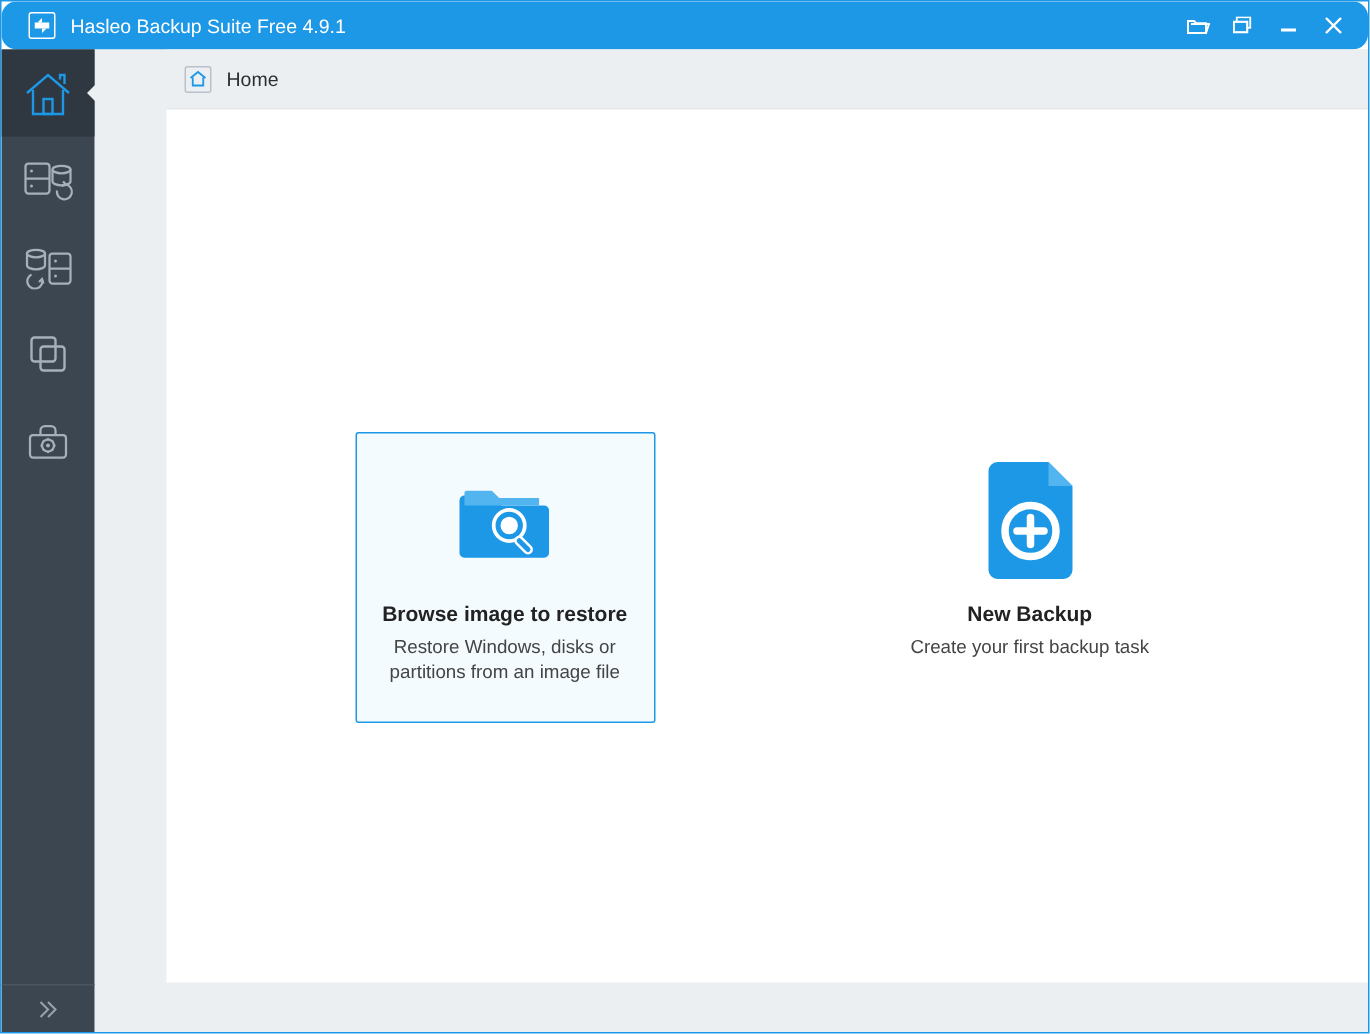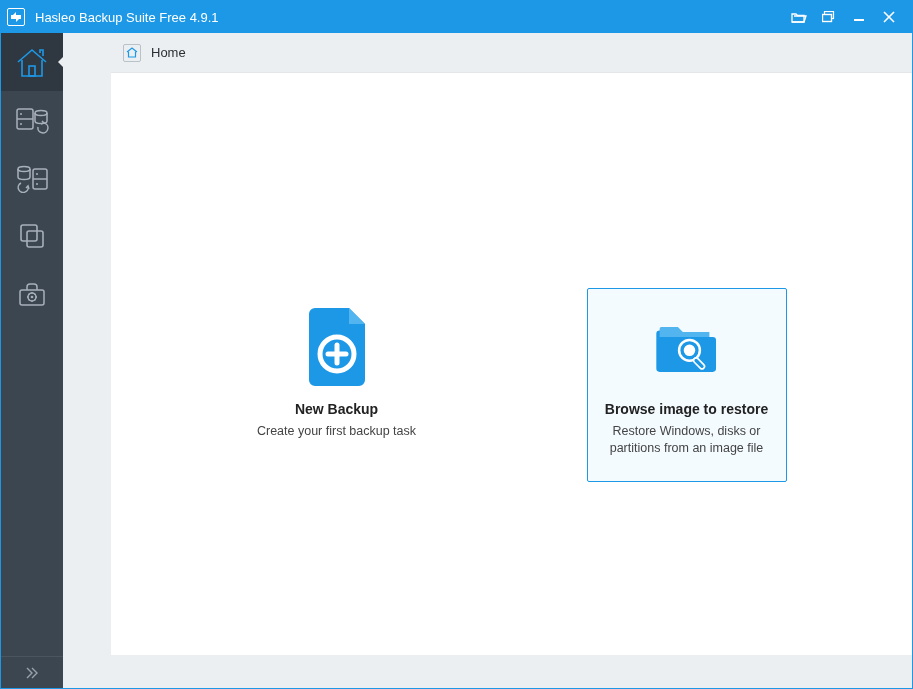--- a/index.html
+++ b/index.html
@@ -11,22 +11,23 @@
     width: 913px;
     height: 689px;
     overflow: hidden;
     border: 1px solid #1d98e6;
   }
   .titlebar {
     height: 32px;
     background: #1d98e6;
     display: flex;
     align-items: center;
-    padding: 0 8px 0 6px;
+    padding: 0 8px 0 18px;
     color: #fff;
+    border-radius: 10px;
   }
   .titlebar .logo {
     width: 18px;
     height: 18px;
     border: 1.5px solid #fff;
     border-radius: 2px;
     display: flex;
     align-items: center;
     justify-content: center;
     margin-right: 10px;
@@ -283,44 +284,44 @@
           <path d="M1 5 L6 1 L11 5"></path>
           <path d="M2.5 4.5 V10 H9.5 V4.5"></path>
         </svg>
       </div>
       <div class="bc-text">Home</div>
     </div>
 
     <div class="main">
       <div class="tiles">
 
+        <div class="tile hover">
+          <div class="tile-icon">
+            <svg width="82" height="72" viewBox="0 0 82 72">
+              <path d="M8 16 H30 L38 24 H72 a4 4 0 0 1 4 4 V62 a4 4 0 0 1 -4 4 H8 a4 4 0 0 1 -4 -4 V20 a4 4 0 0 1 4 -4 Z" fill="#1d98e6"></path>
+              <path d="M10 12 H30 L36 18 H68 V24 H8 V14 a2 2 0 0 1 2 -2 Z" fill="#53b5ef"></path>
+              <circle cx="44" cy="40" r="14" fill="#fff"></circle>
+              <circle cx="44" cy="40" r="9" fill="none" stroke="#1d98e6" stroke-width="4"></circle>
+              <rect x="52" y="48" width="16" height="6" rx="3" transform="rotate(45 52 48)" fill="#1d98e6" stroke="#fff" stroke-width="2"></rect>
+            </svg>
+          </div>
+          <div class="tile-title">Browse image to restore</div>
+          <div class="tile-desc">Restore Windows, disks or partitions from an image file</div>
+        </div>
+
         <div class="tile">
           <div class="tile-icon">
             <svg width="64" height="78" viewBox="0 0 64 78">
               <path d="M8 0 H44 L60 16 V72 a6 6 0 0 1 -6 6 H10 a6 6 0 0 1 -6 -6 V6 a6 6 0 0 1 6 -6 Z" fill="#1d98e6"></path>
               <path d="M44 0 V16 H60 Z" fill="#53b5ef"></path>
               <circle cx="32" cy="46" r="17" fill="none" stroke="#fff" stroke-width="5"></circle>
               <line x1="32" y1="37" x2="32" y2="55" stroke="#fff" stroke-width="5" stroke-linecap="round"></line>
               <line x1="23" y1="46" x2="41" y2="46" stroke="#fff" stroke-width="5" stroke-linecap="round"></line>
             </svg>
           </div>
           <div class="tile-title">New Backup</div>
           <div class="tile-desc">Create your first backup task</div>
         </div>
-
-        <div class="tile hover">
-          <div class="tile-icon">
-            <svg width="82" height="72" viewBox="0 0 82 72">
-              <path d="M8 16 H30 L38 24 H72 a4 4 0 0 1 4 4 V62 a4 4 0 0 1 -4 4 H8 a4 4 0 0 1 -4 -4 V20 a4 4 0 0 1 4 -4 Z" fill="#1d98e6"></path>
-              <path d="M10 12 H30 L36 18 H68 V24 H8 V14 a2 2 0 0 1 2 -2 Z" fill="#53b5ef"></path>
-              <circle cx="44" cy="40" r="14" fill="#fff"></circle>
-              <circle cx="44" cy="40" r="9" fill="none" stroke="#1d98e6" stroke-width="4"></circle>
-              <rect x="52" y="48" width="16" height="6" rx="3" transform="rotate(45 52 48)" fill="#1d98e6" stroke="#fff" stroke-width="2"></rect>
-            </svg>
-          </div>
-          <div class="tile-title">Browse image to restore</div>
-          <div class="tile-desc">Restore Windows, disks or partitions from an image file</div>
-        </div>
       </div>
     </div>
     <div class="bottom-strip"></div>
   </div>
 </div>
 
 </body></html>

